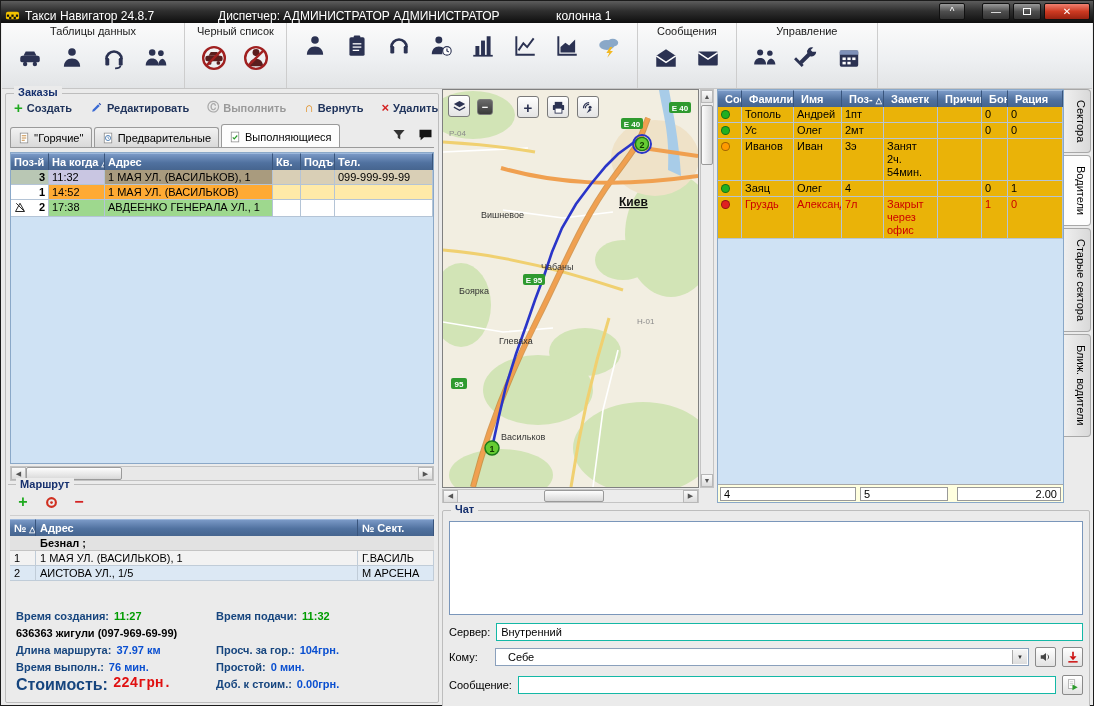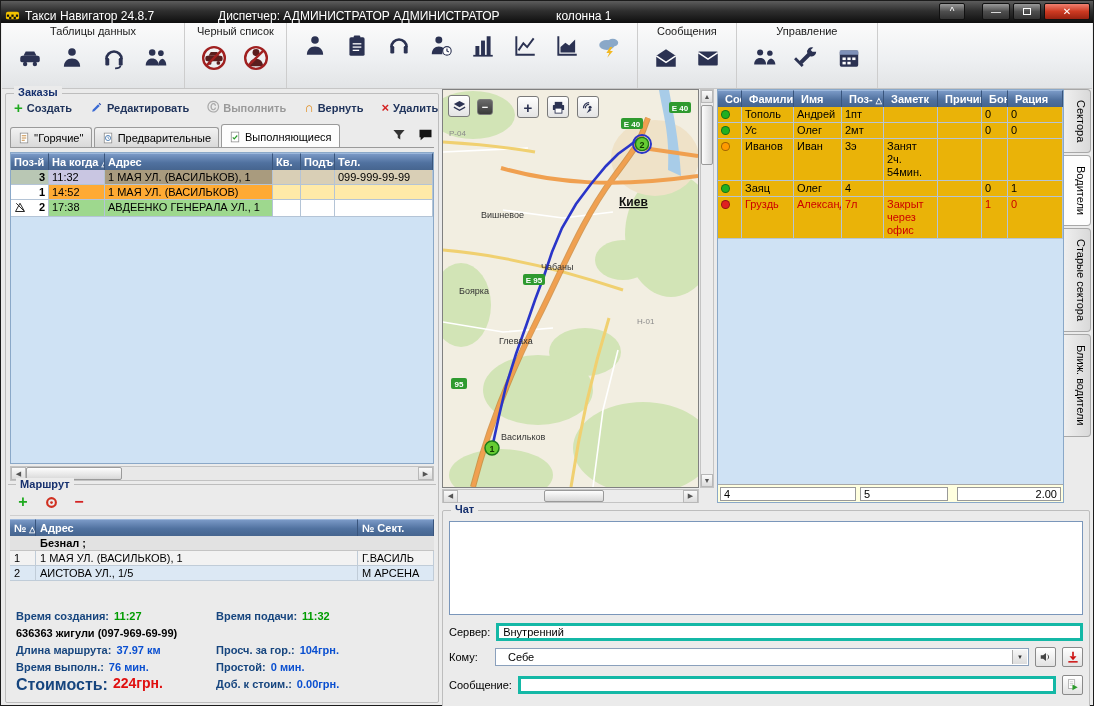--- a/index.html
+++ b/index.html
@@ -95,21 +95,21 @@
   .rr2 div { background:#dce8f4; }
 
   .rinfo { position:absolute; top:120px; left:2px; right:2px; bottom:2px; padding:3px 0 0 6px; line-height:17px; }
   .iline { display:flex; }
   .ilabel { color:#16457e; font-weight:bold; }
   .icol-l { width:200px; display:flex; gap:5px; }
   .icol-r { display:flex; gap:5px; }
   .v-green { color:#009c00; font-weight:bold; }
   .v-blue  { color:#0a4fd0; font-weight:bold; }
   .v-black { color:#000; font-weight:bold; }
-  .v-red   { color:#e01010; font-weight:bold; font-size:14px; line-height:15px; }
+  .v-red   { color:#e01010; font-weight:bold; font-size:14px; line-height:15px;font-family:Liberation Mono, monospace; }
   .cost-label { font-size:16px; }
 
   
   .mappanel { position:absolute; left:441px; top:88px; width:272px; height:414px; background:#ebebeb; }
   .mapcanvas { position:absolute; left:0; top:0; width:257px; height:399px; border:1px solid #808080; overflow:hidden; background:#f2eee1; cursor:grab; }
   .map-vscroll { position:absolute; right:0; top:0; width:14px; height:399px; background:#ececec; border:1px solid #c4c4c4; display:flex; flex-direction:column; align-items:center; }
   .map-hscroll { position:absolute; left:0; bottom:0; width:257px; height:14px; background:#ececec; border:1px solid #c4c4c4; display:flex; align-items:center; }
   .vthumb { width:12px; height:60px; margin-top:2px; background:linear-gradient(90deg,#fdfdfd,#d8d8d8); border:1px solid #9a9a9a; border-radius:2px; }
   .hthumb { width:60px; height:12px; margin-left:86px; background:linear-gradient(#fdfdfd,#d8d8d8); border:1px solid #9a9a9a; border-radius:2px; }
   .map-vscroll .sarrow { width:12px; }
@@ -146,21 +146,21 @@
   .stab.active { background:#fdfdfd; }
 
   
   .chat { left:441px; top:509px; width:648px; height:246px; }
   .chat-text { position:absolute; left:6px; top:10px; right:6px; height:94px; background:#fff; border:1px solid #7a96ba; }
   .crow { position:absolute; left:6px; right:6px; height:20px; display:flex; align-items:center; gap:6px; }
   .crow.server { top:111px; }
   .crow.to { top:136px; }
   .crow.msg { top:164px; }
   .clabel { white-space:nowrap; }
-  .cfield { flex:1; height:18px; background:#fff; border:3px solid #14b8a6; padding:1px 4px; font-family:"Liberation Sans",sans-serif; font-size:11px; }
+  .cfield { flex:1; height:18px; background:#fff; border:1px solid #14b8a6; padding:1px 4px; font-family:"Liberation Sans",sans-serif; font-size:11px; }
   .ccombo { flex:1; height:18px; background:#fff; border:1px solid #8aa0bc; display:flex; align-items:center; padding-left:12px; position:relative; cursor:pointer; }
   .ccombo .arrowbox { position:absolute; right:1px; top:1px; bottom:1px; width:15px; background:linear-gradient(#f6f6f6,#dcdcdc); border-left:1px solid #aaa; display:flex; align-items:center; justify-content:center; font-size:6px; color:#333; }
   .cbtn { width:21px; height:20px; background:linear-gradient(#ffffff,#e2e2e2); border:1px solid #8a8a8a; border-radius:2px; display:flex; align-items:center; justify-content:center; cursor:pointer; }
 </style>
 </head>
 <body>
 
 <div class="win">
 
   <div class="titlebar">

